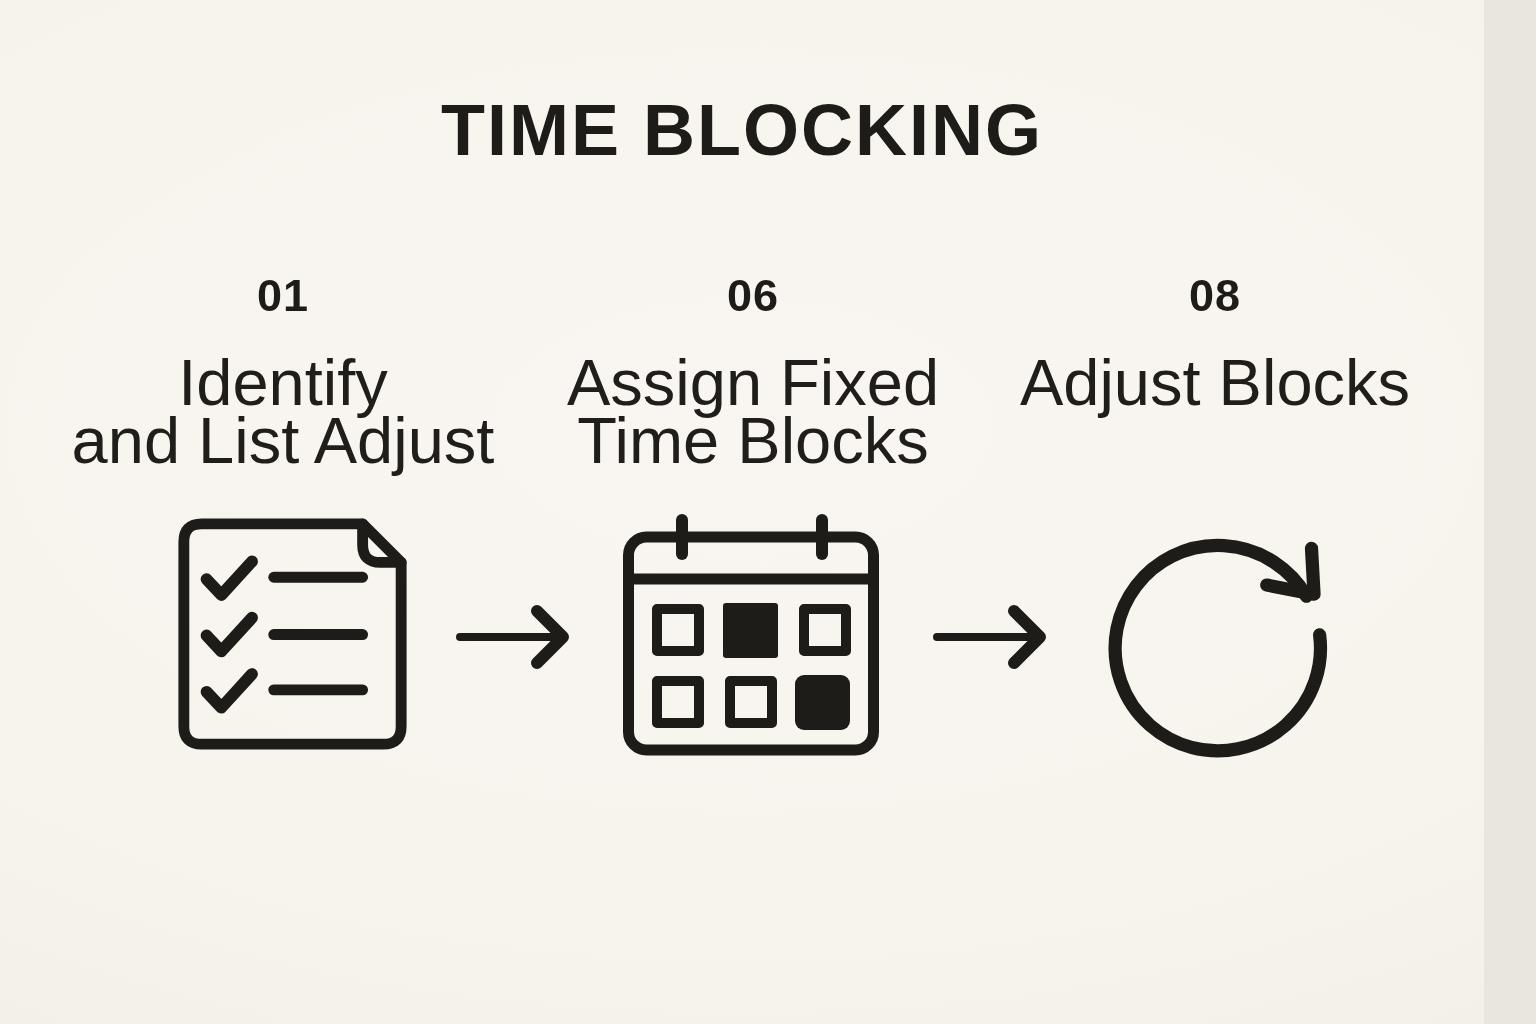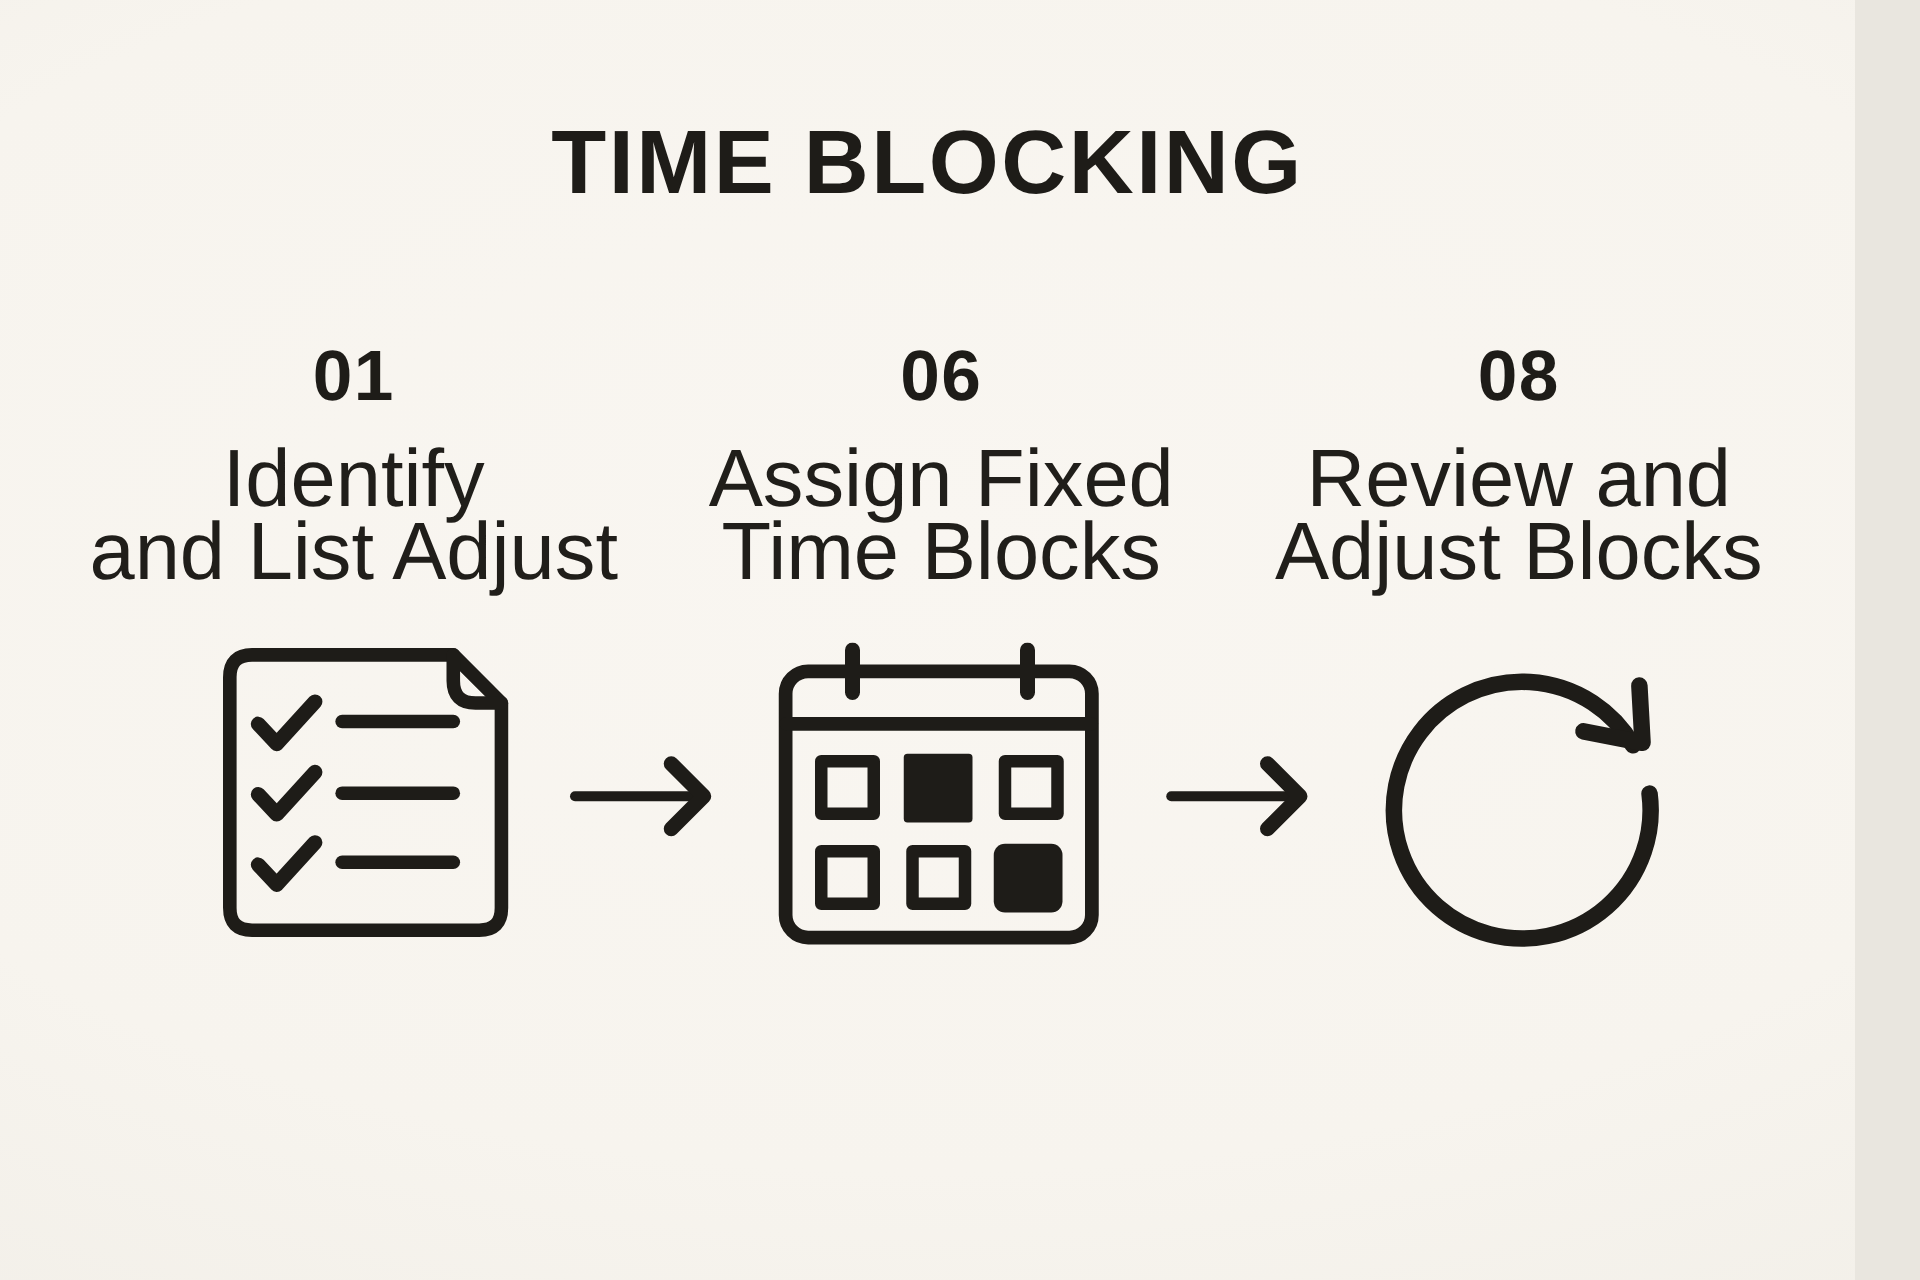--- a/index.html
+++ b/index.html
@@ -28,21 +28,21 @@
   .step {
     position: absolute;
     width: 440px;
     top: 273px;
     text-align: center;
   }
   .step-1 { left: 63px;  }
   .step-2 { left: 533px; }
   .step-3 { left: 995px; }
   .step-number {
-    font-size: 57px;
+    font-size: 45px;
     font-weight: 700;
     line-height: 1;
     letter-spacing: 1px;
   }
   .step-label {
     position: absolute;
     left: 0; right: 0;
     top: 81px; 
     font-size: 65px;
     font-weight: 500;
@@ -92,21 +92,20 @@
     <div class="step-number">06</div>
     <div class="step-label">
       <div>Assign Fixed</div>
       <div>Time Blocks</div>
     </div>
   </div>
 
   <div class="step step-3">
     <div class="step-number">08</div>
     <div class="step-label">
-      <div>Review and</div>
       <div>Adjust Blocks</div>
     </div>
   </div>
 
   <div class="icon icon-checklist">
     <svg viewBox="0 0 244 244" aria-hidden="true">
       <path class="stroke" stroke-width="11" d="M193 7 L30 7 Q12 7 12 25 L12 212 Q12 230 30 230 L214 230 Q232 230 232 212 L232 46 Z"></path>
       <path class="stroke" stroke-width="11" d="M193 7 L193 28 Q193 46 211 46 L232 46"></path>
       <path class="stroke" stroke-width="12" d="M35 63 L50 79 L81 45"></path>
       <path class="stroke" stroke-width="12" d="M35 120 L50 136 L81 102"></path>

